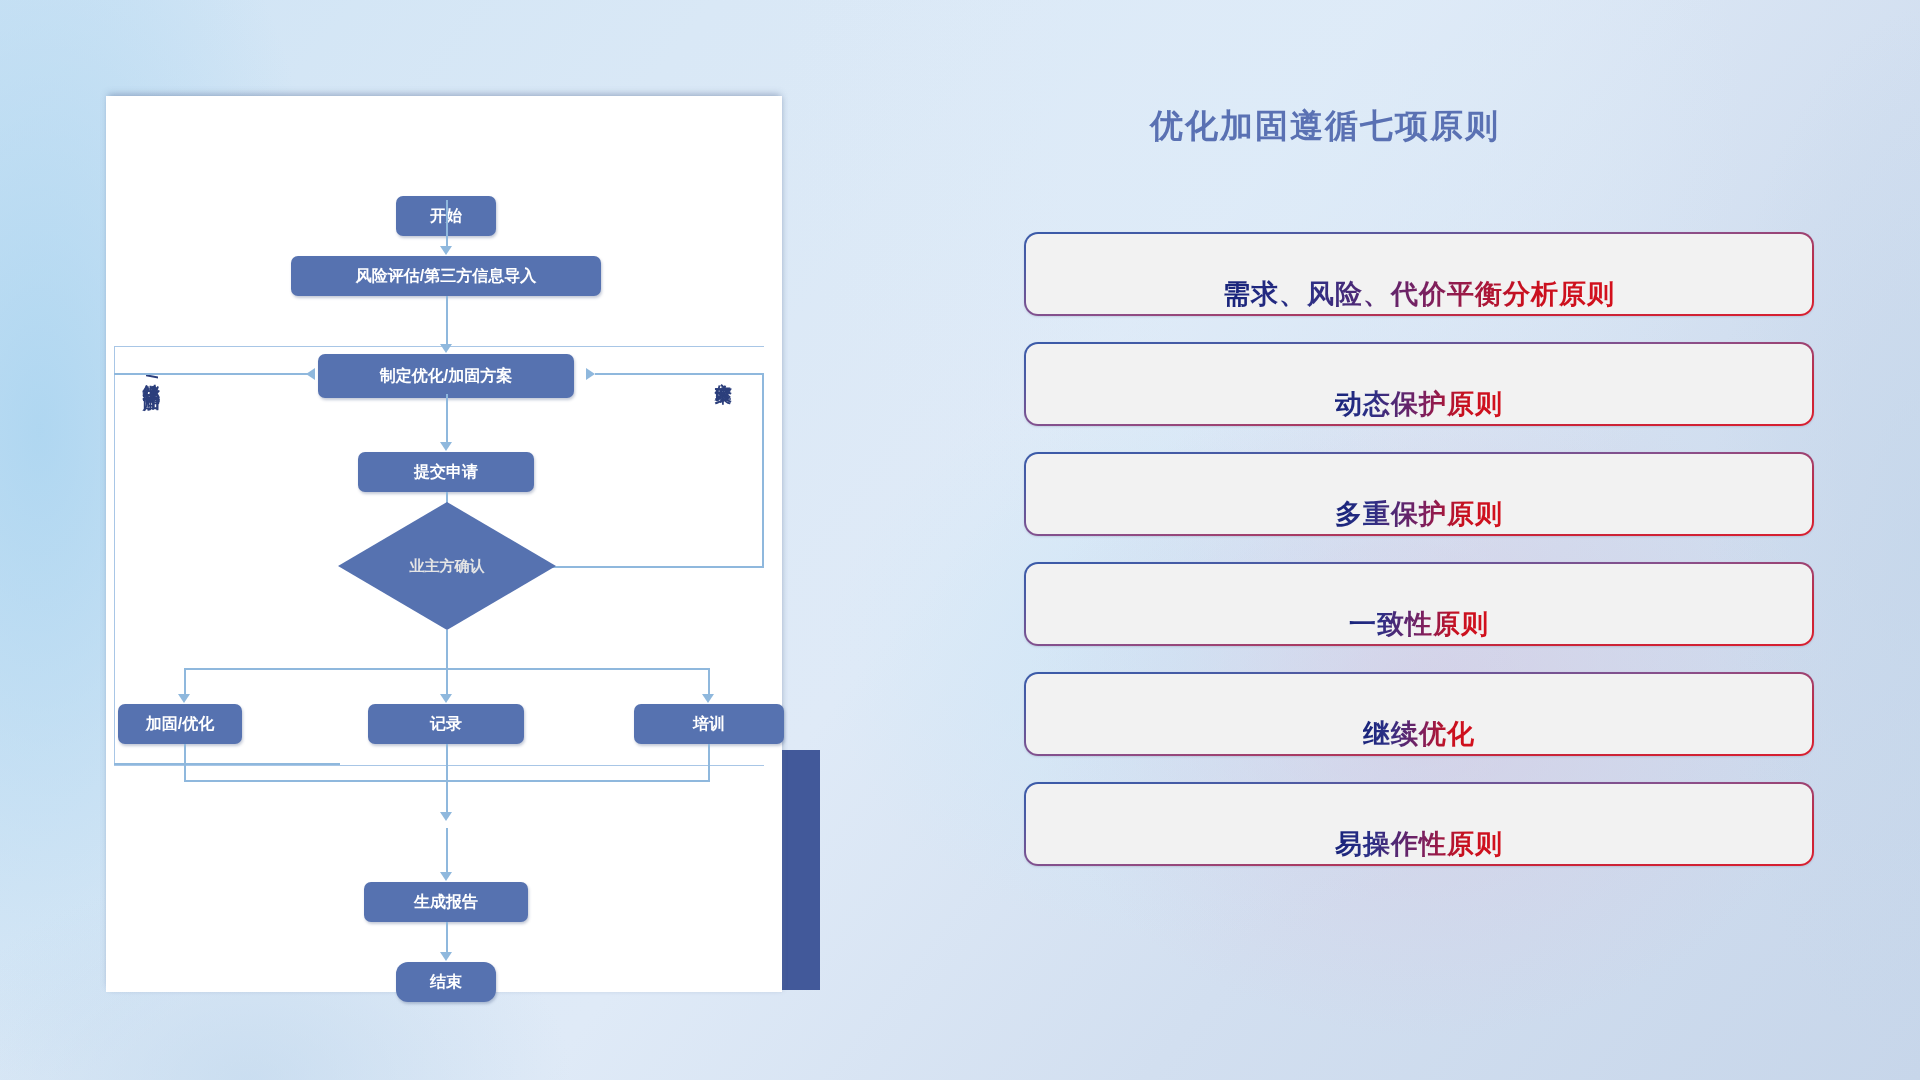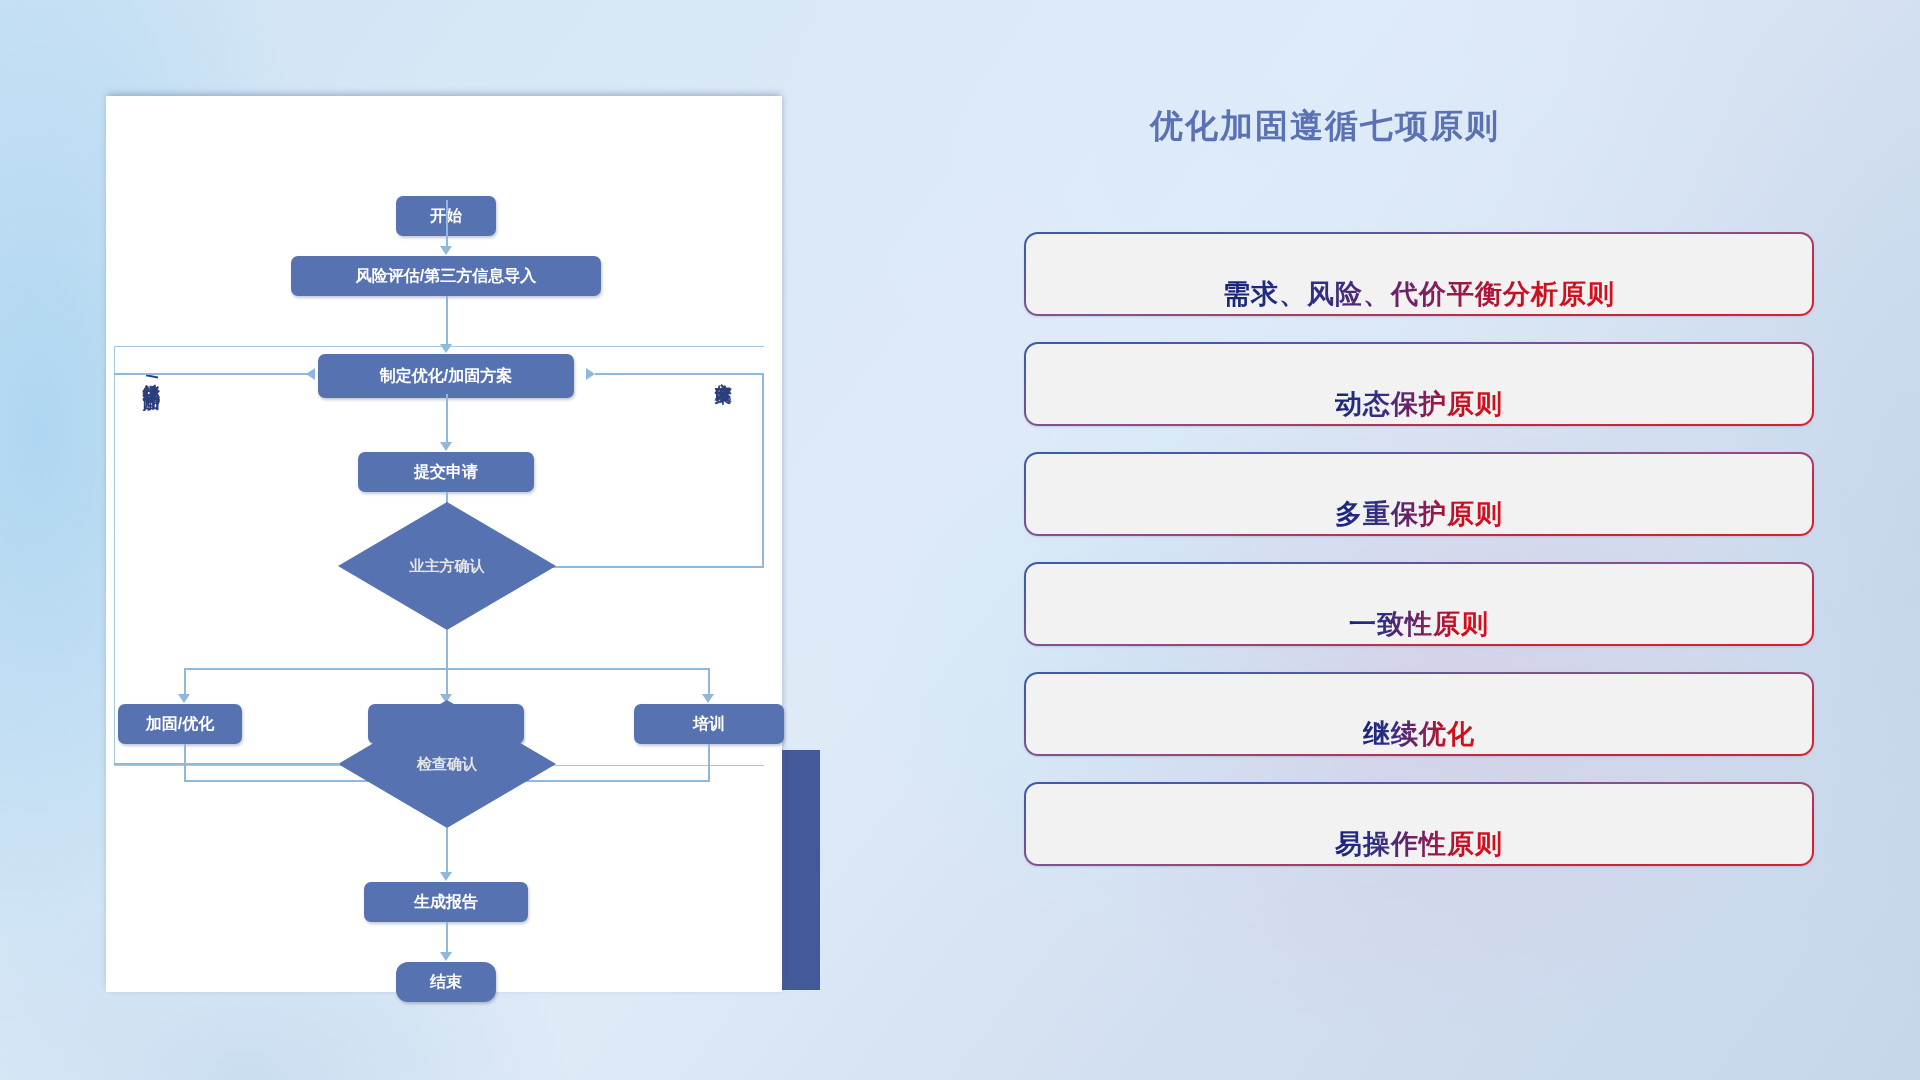--- a/index.html
+++ b/index.html
@@ -144,21 +144,20 @@
   <div class="node" style="left:12px;top:608px;width:124px;height:40px;">加固/优化</div>
   <div class="node" style="left:262px;top:608px;width:156px;height:40px;">记录</div>
   <div class="node" style="left:528px;top:608px;width:150px;height:40px;">培训</div>
 
   <div class="ln lnv" style="left:78px;top:648px;height:38px;"></div>
   <div class="ln lnv" style="left:602px;top:648px;height:38px;"></div>
   <div class="ln lnh" style="left:78px;top:684px;width:524px;"></div>
   <div class="ln lnv" style="left:340px;top:648px;height:72px;"></div>
   <div class="arw" style="left:334px;top:716px;"></div>
 
-  <div class="dia" style="left:232px;top:602px;width:218px;height:128px;top:604px;">检查确认</div>
 
   <div class="ln lnh" style="left:8px;top:667px;width:226px;"></div>
 
   <div class="ln lnv" style="left:340px;top:732px;height:48px;"></div>
   <div class="arw" style="left:334px;top:776px;"></div>
 
   <div class="node" style="left:258px;top:786px;width:164px;height:40px;">生成报告</div>
   <div class="ln lnv" style="left:340px;top:826px;height:34px;"></div>
   <div class="arw" style="left:334px;top:856px;"></div>
 

